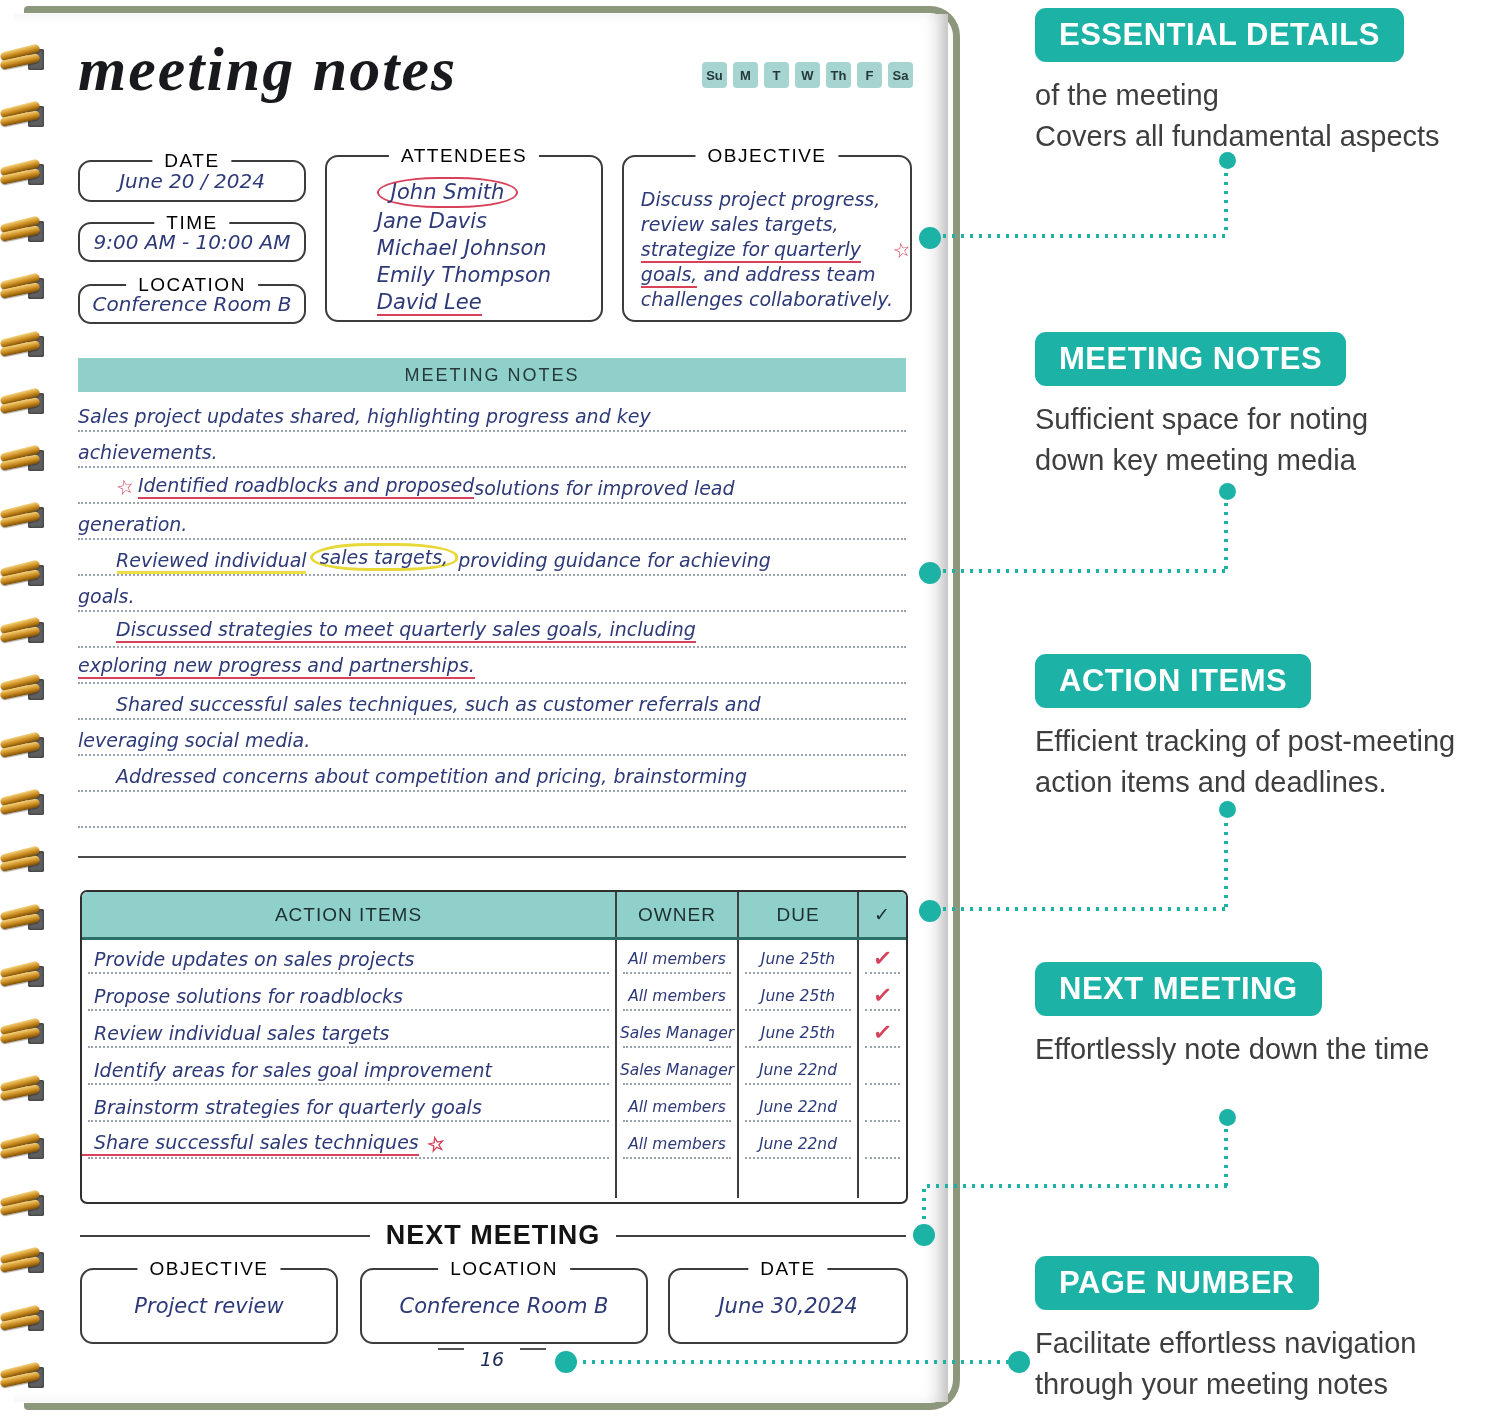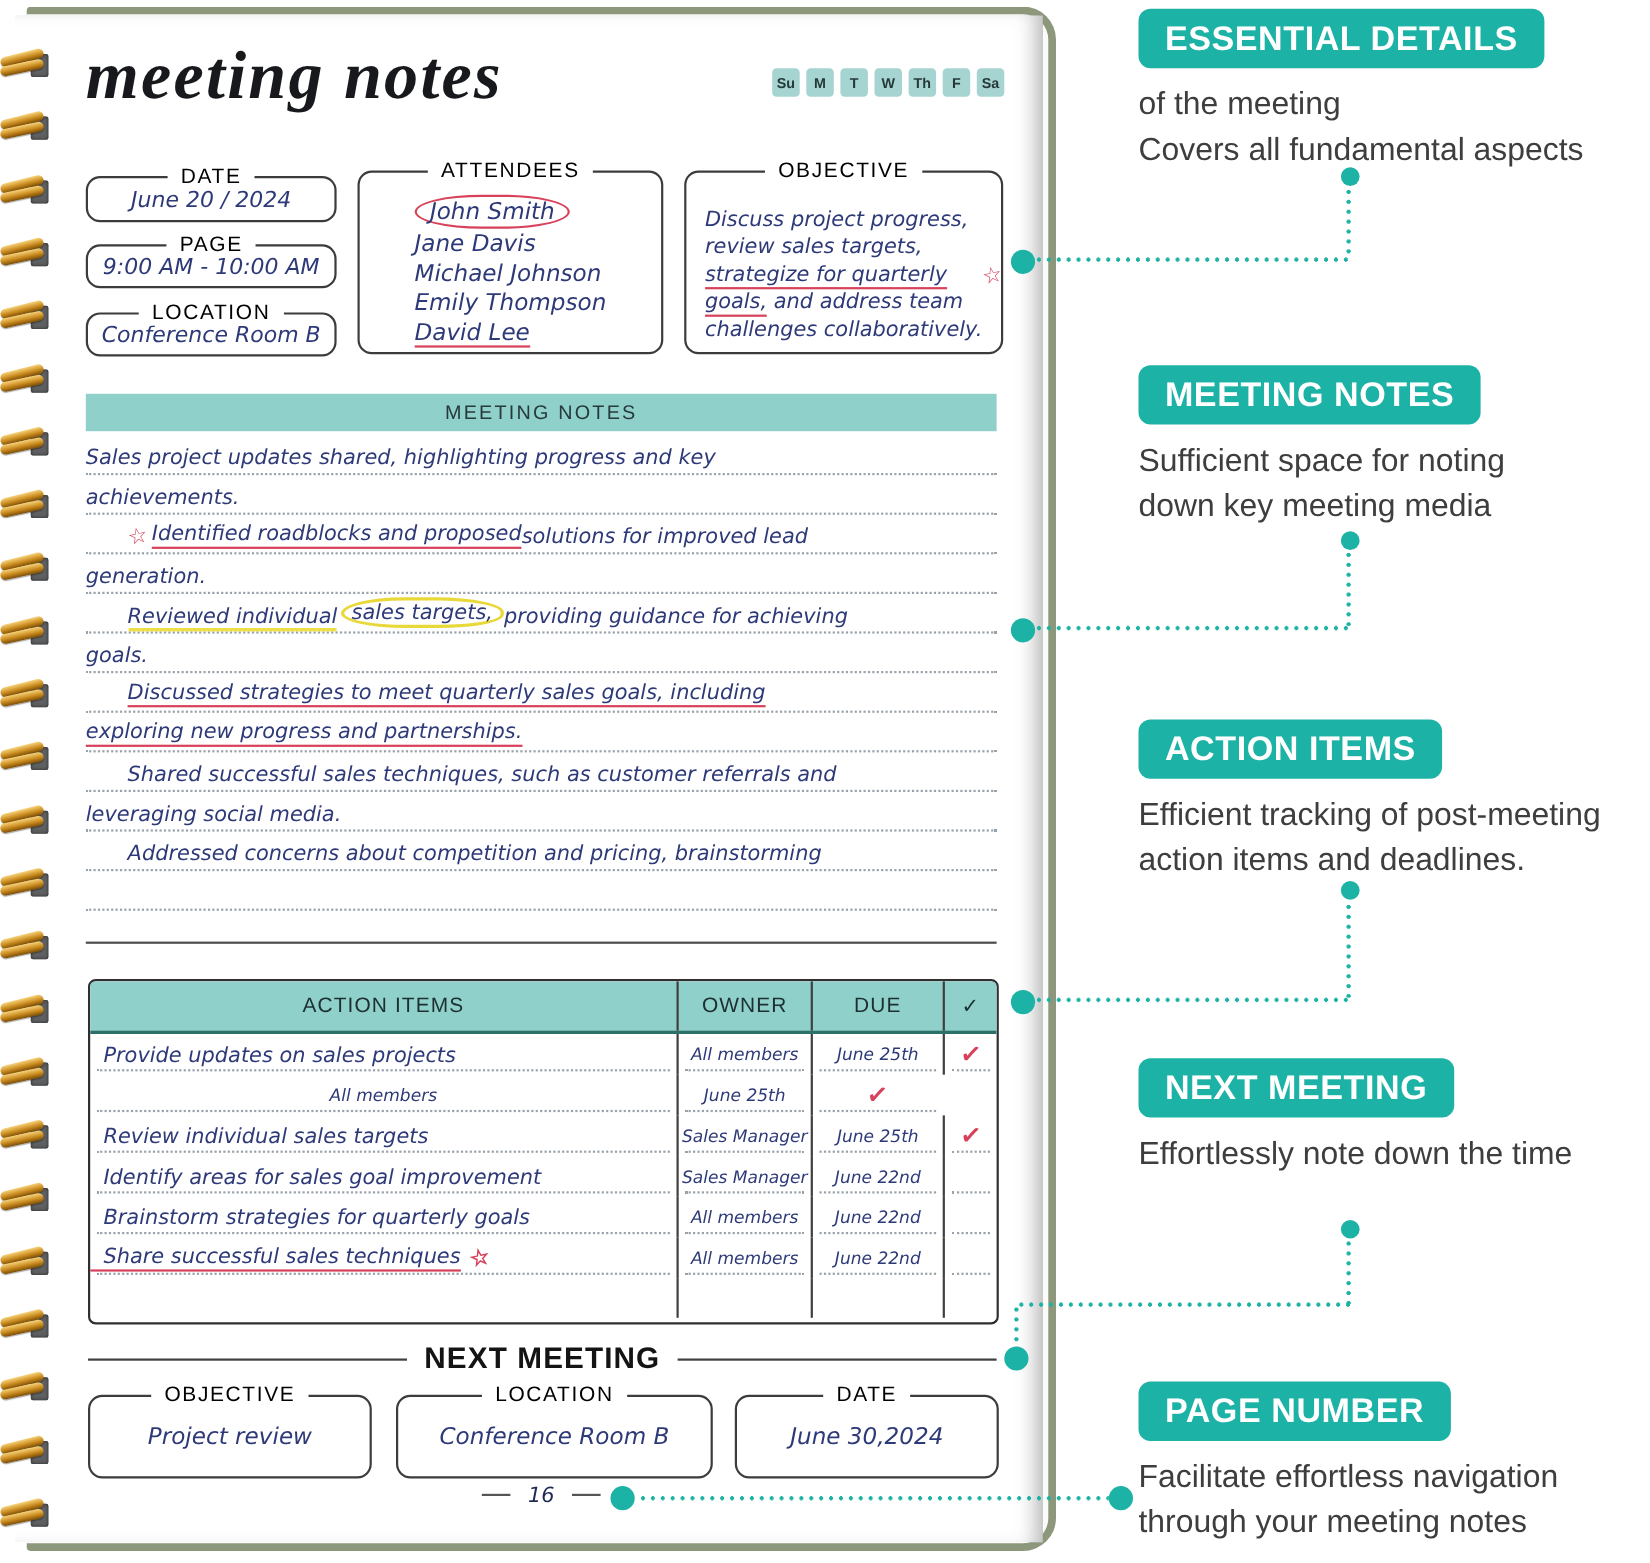--- a/index.html
+++ b/index.html
@@ -87,21 +87,21 @@
   .t-fill>div+div{border-left:2px solid #3f3f3f;}
 
   .nm-head{position:absolute;left:80px;top:1220px;width:826px;display:flex;align-items:center;gap:16px;}
   .nm-line{flex:1;height:2px;background:#3f3f3f;}
   .nm-title{font-size:27px;font-weight:700;color:#141414;letter-spacing:1px;}
   .nm-obj{left:80px;top:1268px;width:258px;height:76px;}
   .nm-loc{left:360px;top:1268px;width:288px;height:76px;}
   .nm-date{left:668px;top:1268px;width:240px;height:76px;}
   .nm-val{font-size:21px;}
 
-  .pageno{position:absolute;left:78px;top:1348px;width:828px;display:flex;align-items:center;
+  .pageno{position:absolute;left:78px;top:1348px;width:828px;display:flex;
           justify-content:center;gap:16px;}
   .pn-line{width:26px;height:2px;background:#555;}
   .pn-num{font-size:19px;color:#1e2a55;}
 
   
   .dot-h{position:absolute;height:4px;z-index:4;
          background-image:radial-gradient(circle,var(--accent) 1.8px,transparent 2px);
          background-size:9px 4px;background-repeat:repeat-x;}
   .dot-v{position:absolute;width:4px;z-index:4;
          background-image:radial-gradient(circle,var(--accent) 1.8px,transparent 2px);
@@ -257,21 +257,21 @@
       <div class="wd">Th</div>
       <div class="wd">F</div>
       <div class="wd">Sa</div>
     </div>
 
   <div class="fieldbox date-box">
     <span class="fieldlabel">DATE</span>
     <span class="fieldvalue hw">June 20 / 2024</span>
   </div>
   <div class="fieldbox time-box">
-    <span class="fieldlabel">PAGE</span>
+    <span class="fieldlabel">TIME</span>
     <span class="fieldvalue hw">9:00 AM - 10:00 AM</span>
   </div>
   <div class="fieldbox loc-box">
     <span class="fieldlabel">LOCATION</span>
     <span class="fieldvalue hw">Conference Room B</span>
   </div>
 
   <div class="fieldbox att-box">
     <span class="fieldlabel">ATTENDEES</span>
     <div id="attendees">
@@ -349,20 +349,23 @@
         <div class="t-cell">
           <span class="t-item hw">Provide updates on sales projects</span>
         </div>
         <div class="t-cell t-small hw">All members</div>
         <div class="t-cell t-small hw">June 25th</div>
         <div class="t-cell t-check">
           <span>✓</span>
         </div>
       </div>
       <div class="t-row">
+        <div class="t-cell">
+          <span class="t-item hw">Propose solutions for roadblocks</span>
+        </div>
         <div class="t-cell t-small hw">All members</div>
         <div class="t-cell t-small hw">June 25th</div>
         <div class="t-cell t-check">
           <span>✓</span>
         </div>
       </div>
       <div class="t-row">
         <div class="t-cell">
           <span class="t-item hw">Review individual sales targets</span>
         </div>

